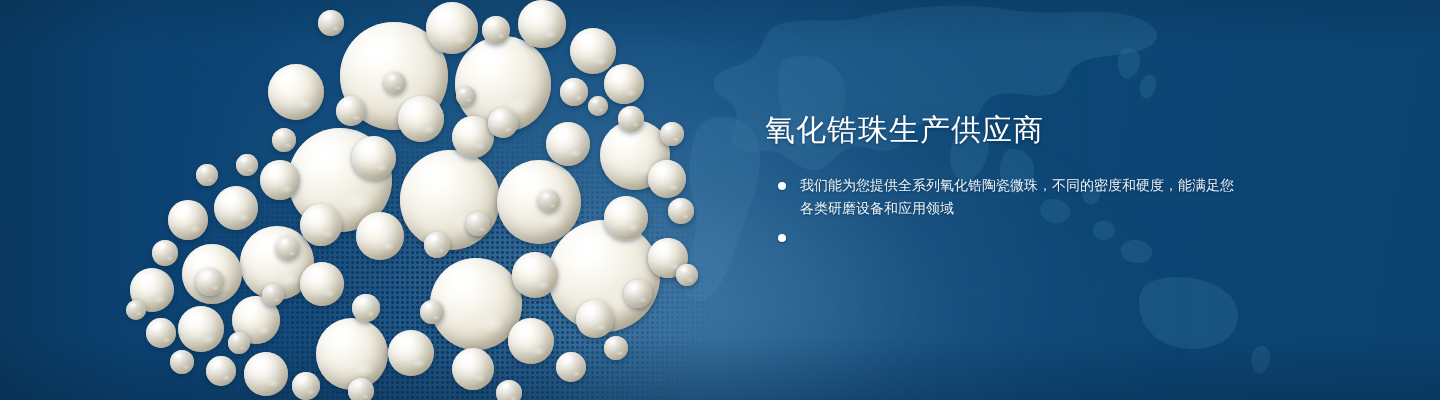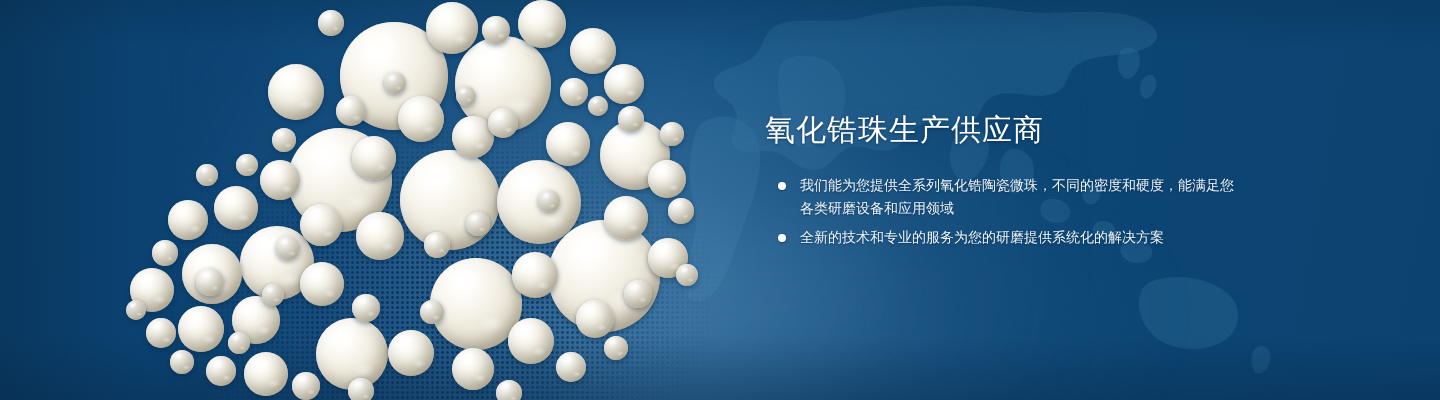--- a/index.html
+++ b/index.html
@@ -320,18 +320,17 @@
   <div class="content">
     <h1 class="headline">氧化锆珠生产供应商</h1>
 
     <ul class="bullets">
       <li class="bullet-item">
         <span class="bullet-dot"></span>
         <span>我们能为您提供全系列氧化锆陶瓷微珠，不同的密度和硬度，能满足您各类研磨设备和应用领域</span>
       </li>
       <li class="bullet-item">
         <span class="bullet-dot"></span>
-        <span>全新的技术和专业的服务为您的研磨提供系统化的解决方案</span>
       </li>
     </ul>
   </div>
 
 </div>
 
 </body></html>

